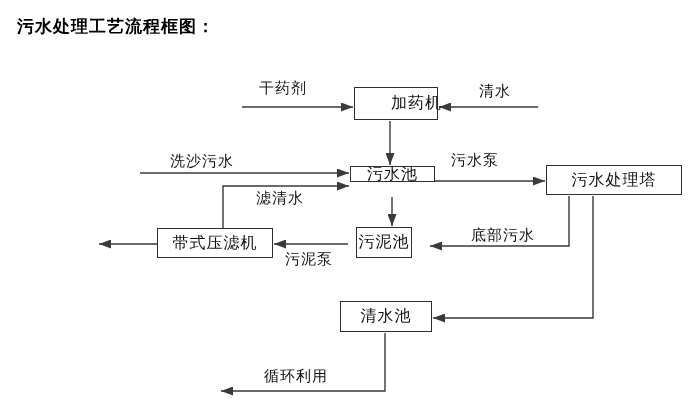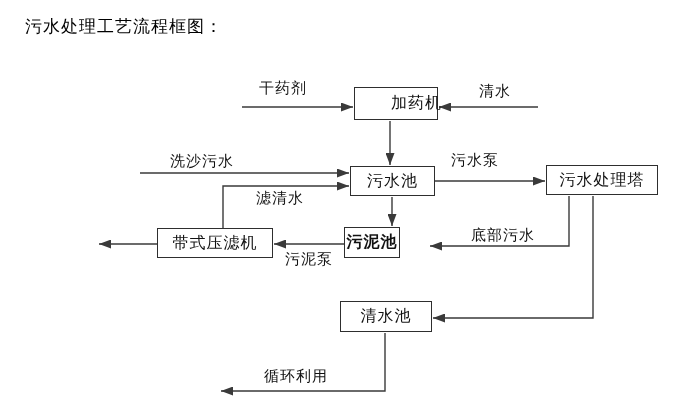--- a/index.html
+++ b/index.html
@@ -1,22 +1,22 @@
 <!DOCTYPE html>
 <html><head>
 <meta charset="utf-8">
 <style>
   html,body{margin:0;padding:0;background:#fff;}
   .stage{
     position:relative;width:700px;height:420px;background:#ffffff;
     font-family:"Liberation Sans",sans-serif;overflow:hidden;color:#111;
   }
   .title{
-    position:absolute;left:17px;top:15px;font-size:17px;font-weight:normal;
-    color:#000;letter-spacing:1px;white-space:nowrap;margin-left:8px;
+    position:absolute;left:17px;top:15px;font-size:17px;font-weight:bold;
+    color:#000;letter-spacing:1px;white-space:nowrap;
   }
   svg.wires{position:absolute;left:0;top:0;}
   .node{
     position:absolute;box-sizing:border-box;border:1.4px solid #2e2e2e;
     background:#ffffff;display:flex;align-items:center;justify-content:center;
     font-size:16px;color:#111;white-space:nowrap;letter-spacing:1px;
   }
   .flabel{
     position:absolute;font-size:15px;color:#111;white-space:nowrap;letter-spacing:1px;
   }
@@ -44,24 +44,24 @@
       <polyline points="392,197 392,226" marker-end="url(#ah)"></polyline>
       <polyline points="348,244 274,244" marker-end="url(#ah)"></polyline>
       <polyline points="157,244 99,244" marker-end="url(#ah)"></polyline>
       <polyline points="569,196 569,246 430,246" marker-end="url(#ah)"></polyline>
       <polyline points="593,196 593,318 433,318" marker-end="url(#ah)"></polyline>
       <polyline points="385,333 385,391 221,391" marker-end="url(#ah)"></polyline>
     </g>
   </svg>
 
   <div class="node" style="left:354px;top:87px;width:84px;height:33px;padding-left:41px;">加药机</div>
-  <div class="node" style="left:350px;top:166px;width:85px;height:30px;">污水池</div>
-  <div class="node" style="left:546px;top:165px;width:112px;height:30px;">污水处理塔</div>
+  <div class="node" style="left:350px;top:166px;width:85px;height:16px;">污水池</div>
+  <div class="node" style="left:546px;top:165px;width:136px;height:30px;">污水处理塔</div>
   <div class="node" style="left:157px;top:228px;width:116px;height:30px;">带式压滤机</div>
-  <div class="node" style="left:344px;top:227px;width:56px;height:31px;font-weight:bold;">污泥池</div>
+  <div class="node" style="left:356px;top:227px;width:56px;height:31px;">污泥池</div>
   <div class="node" style="left:340px;top:301px;width:92px;height:31px;">清水池</div>
 
   <div class="flabel" style="left:259px;top:79px;">干药剂</div>
   <div class="flabel" style="left:479px;top:82px;">清水</div>
   <div class="flabel" style="left:170px;top:152px;">洗沙污水</div>
   <div class="flabel" style="left:451px;top:151px;">污水泵</div>
   <div class="flabel" style="left:256px;top:189px;">滤清水</div>
   <div class="flabel" style="left:285px;top:224px;margin-top:26px;">污泥泵</div>
   <div class="flabel" style="left:471px;top:226px;">底部污水</div>
   <div class="flabel" style="left:264px;top:367px;">循环利用</div>

